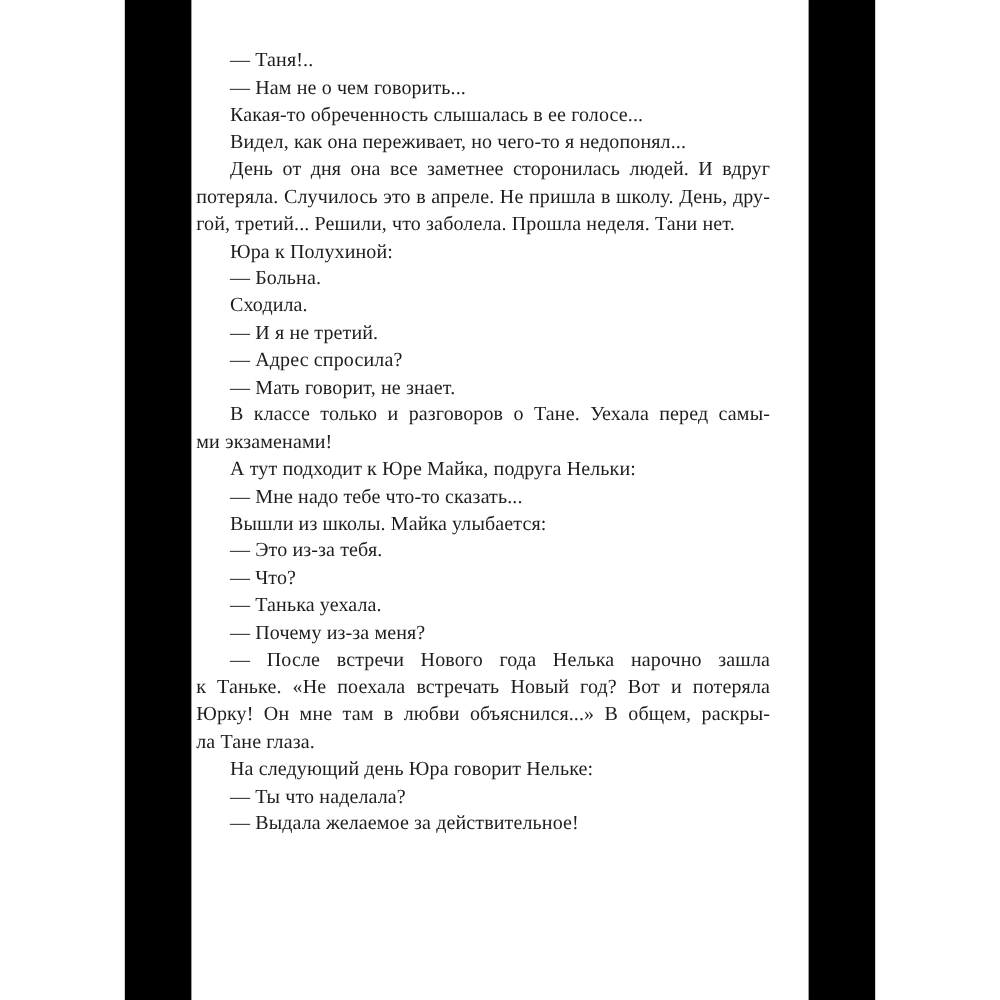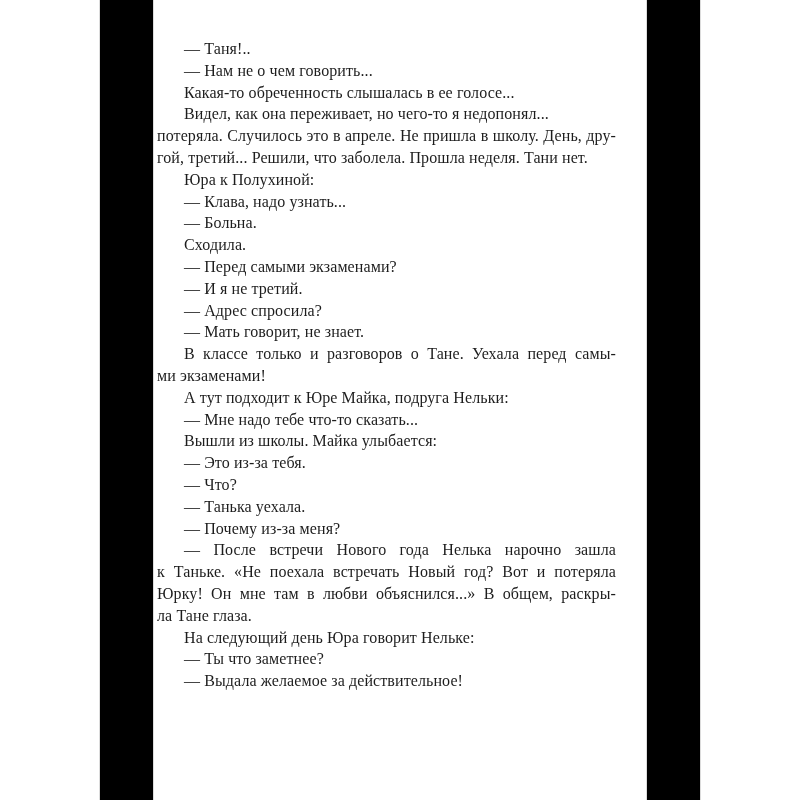--- a/index.html
+++ b/index.html
@@ -49,40 +49,39 @@
 <body>
 
 <div class="photo">
   <div class="bar bar-left"></div>
   <div class="bar bar-right"></div>
   <div class="page-text" id="page-text">
       <div class="line indent">— Таня!..</div>
       <div class="line indent">— Нам не о чем говорить...</div>
       <div class="line indent">Какая-то обреченность слышалась в ее голосе...</div>
       <div class="line indent">Видел, как она переживает, но чего-то я недопонял...</div>
+      <div class="line indent justify">День от дня она все заметнее сторонилась людей. И вдруг</div>
       <div class="line justify">потеряла. Случилось это в апреле. Не пришла в школу. День, дру-</div>
       <div class="line">гой, третий... Решили, что заболела. Прошла неделя. Тани нет.</div>
       <div class="line indent">Юра к Полухиной:</div>
-      <div class="line indent">— Клава, надо узнать...</div>
       <div class="line indent">— Больна.</div>
       <div class="line indent">Сходила.</div>
-      <div class="line indent">— Перед самыми экзаменами?</div>
       <div class="line indent">— И я не третий.</div>
       <div class="line indent">— Адрес спросила?</div>
       <div class="line indent">— Мать говорит, не знает.</div>
       <div class="line indent justify">В классе только и разговоров о Тане. Уехала перед самы-</div>
       <div class="line">ми экзаменами!</div>
       <div class="line indent">А тут подходит к Юре Майка, подруга Нельки:</div>
       <div class="line indent">— Мне надо тебе что-то сказать...</div>
       <div class="line indent">Вышли из школы. Майка улыбается:</div>
       <div class="line indent">— Это из-за тебя.</div>
       <div class="line indent">— Что?</div>
       <div class="line indent">— Танька уехала.</div>
       <div class="line indent">— Почему из-за меня?</div>
       <div class="line indent justify">— После встречи Нового года Нелька нарочно зашла</div>
       <div class="line justify">к Таньке. «Не поехала встречать Новый год? Вот и потеряла</div>
       <div class="line justify">Юрку! Он мне там в любви объяснился...» В общем, раскры-</div>
       <div class="line">ла Тане глаза.</div>
       <div class="line indent">На следующий день Юра говорит Нельке:</div>
-      <div class="line indent">— Ты что заметнее?</div>
+      <div class="line indent">— Ты что наделала?</div>
       <div class="line indent">— Выдала желаемое за действительное!</div>
     </div>
 </div>
 
 </body></html>

